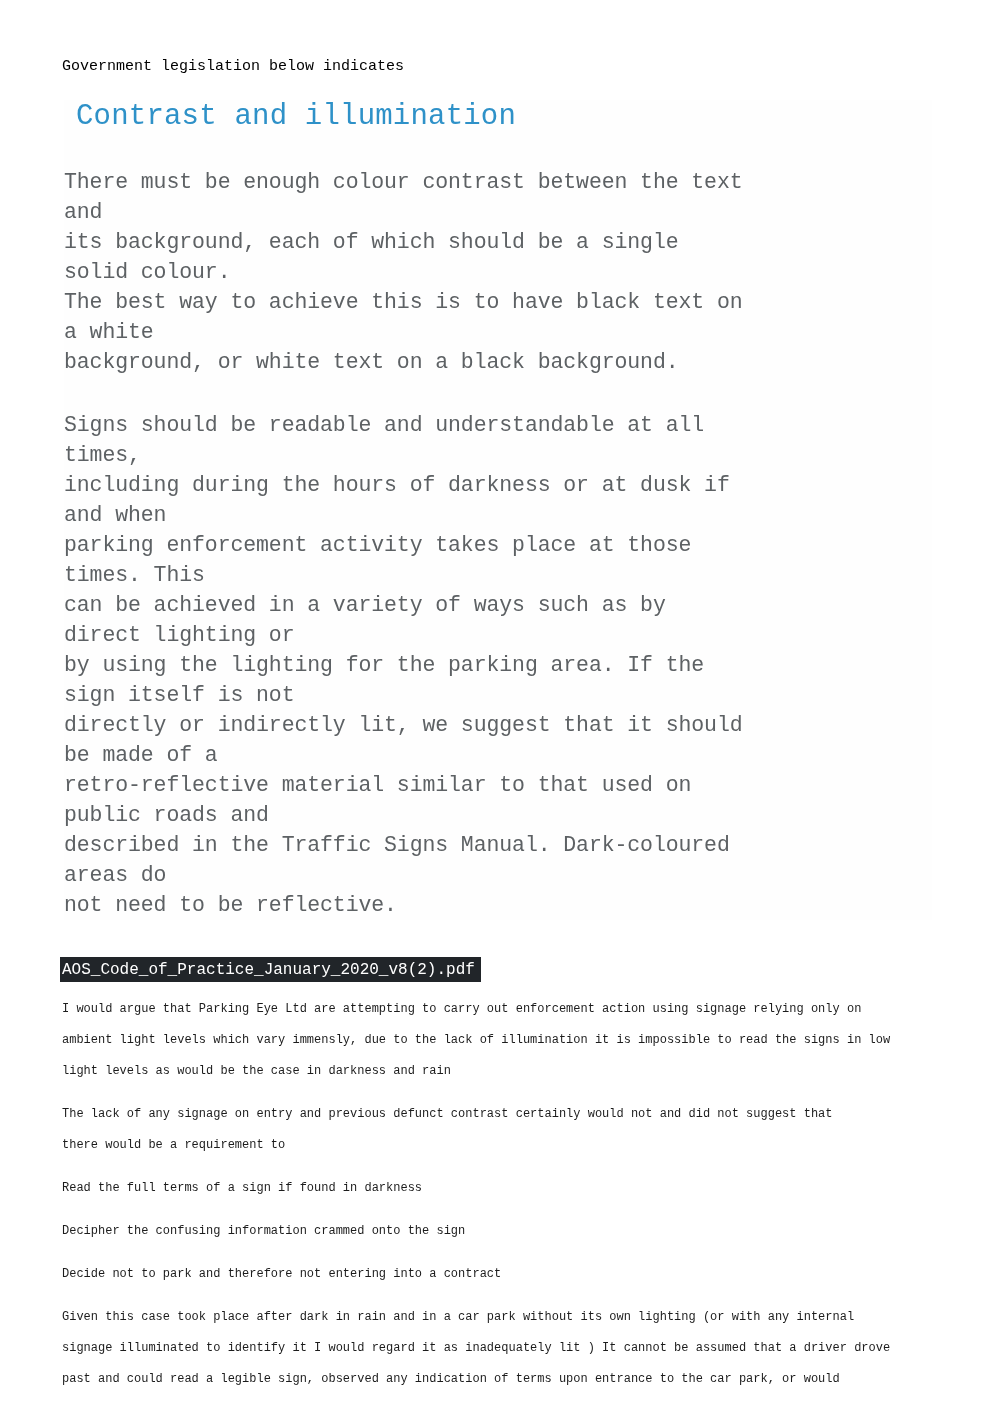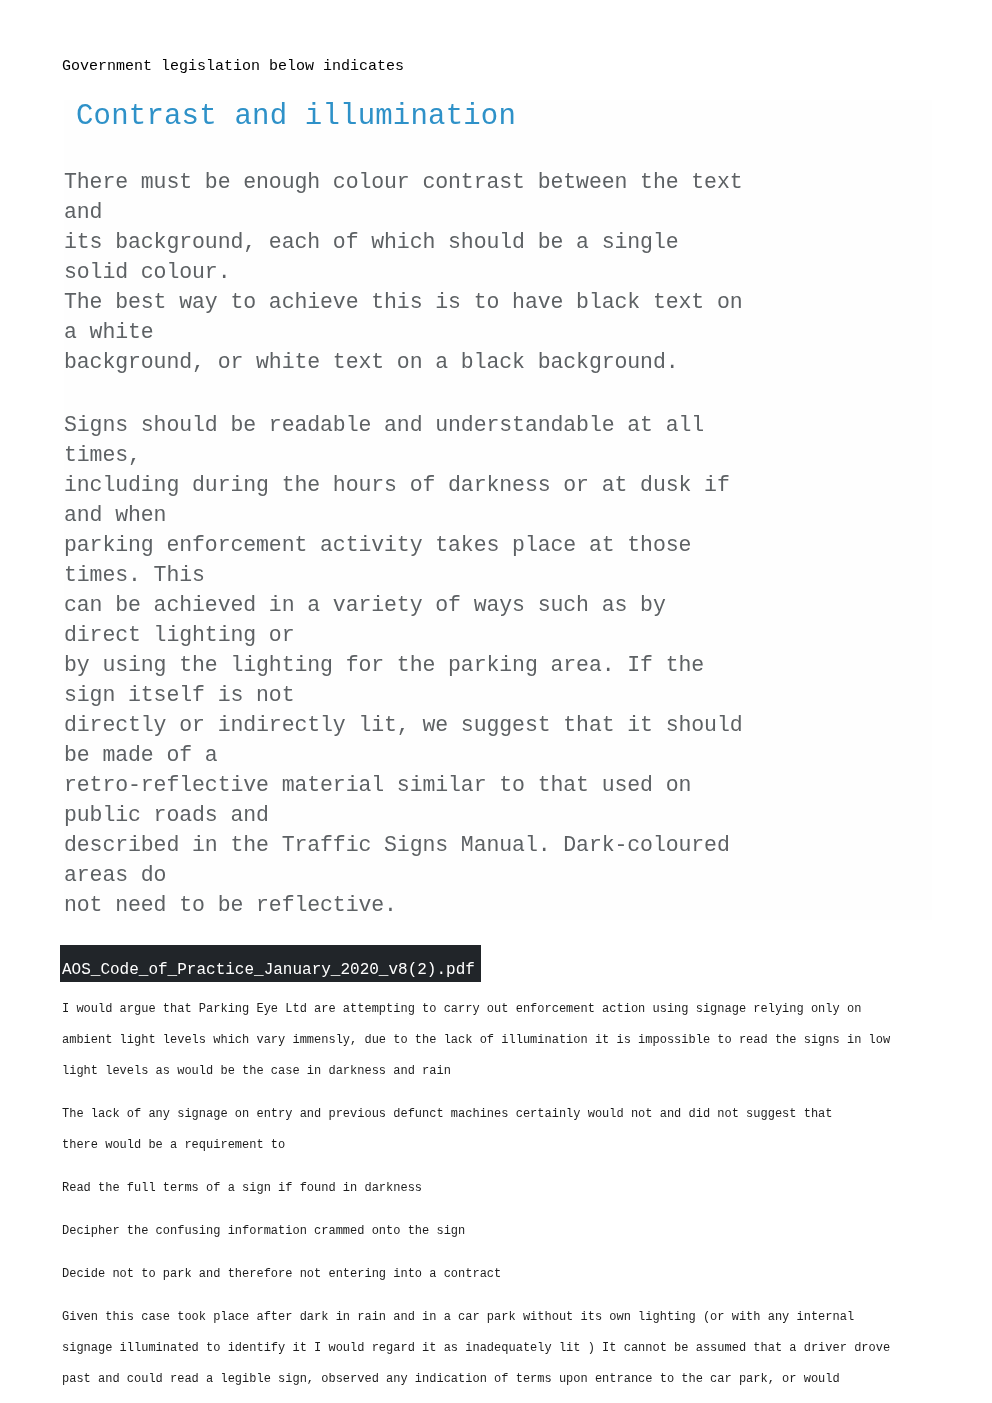--- a/index.html
+++ b/index.html
@@ -54,21 +54,21 @@
     white-space:pre-line;
   }
   .file-ref{
     margin:39px 0 0 -2px;
     font-size:16px;
     line-height:22px;
   }
   .file-ref-highlight{
     background:var(--highlight-bg);
     color:var(--highlight-fg);
-    padding:16px 6px 3px 2px;
+    padding:4px 6px 3px 2px;
   }
   .body-text{
     margin-top:13px;
     width:872px;
   }
   .body-text p{
     margin:12px 0 0 0;
     font-size:12px;
     line-height:31px;
     color:var(--body-black);
@@ -100,21 +100,21 @@
   </section>
 
   <p class="file-ref">
     <span class="file-ref-highlight">AOS_Code_of_Practice_January_2020_v8(2).pdf</span>
   </p>
 
   <div class="body-text">
     <p>I would argue that Parking Eye Ltd are attempting to carry out enforcement action using signage relying only on
 ambient light levels which vary immensly, due to the lack of illumination it is impossible to read the signs in low
 light levels as would be the case in darkness and rain</p>
-    <p>The lack of any signage on entry and previous defunct machines certainly would not and did not suggest that
+    <p>The lack of any signage on entry and previous defunct contrast certainly would not and did not suggest that
 there would be a requirement to</p>
     <p>Read the full terms of a sign if found in darkness</p>
     <p>Decipher the confusing information crammed onto the sign</p>
     <p>Decide not to park and therefore not entering into a contract</p>
     <p>Given this case took place after dark in rain and in a car park without its own lighting (or with any internal
 signage  illuminated to identify it I would regard it as inadequately lit ) It cannot be assumed  that a driver drove
 past and could read a legible sign, observed any indication of terms upon entrance to the car park, or would
 have parked near a sign outlining those terms ,the diagrams and photographs included prove this showing the
 route taken and higlighting no signage and no lighting in the area</p>
   </div>

